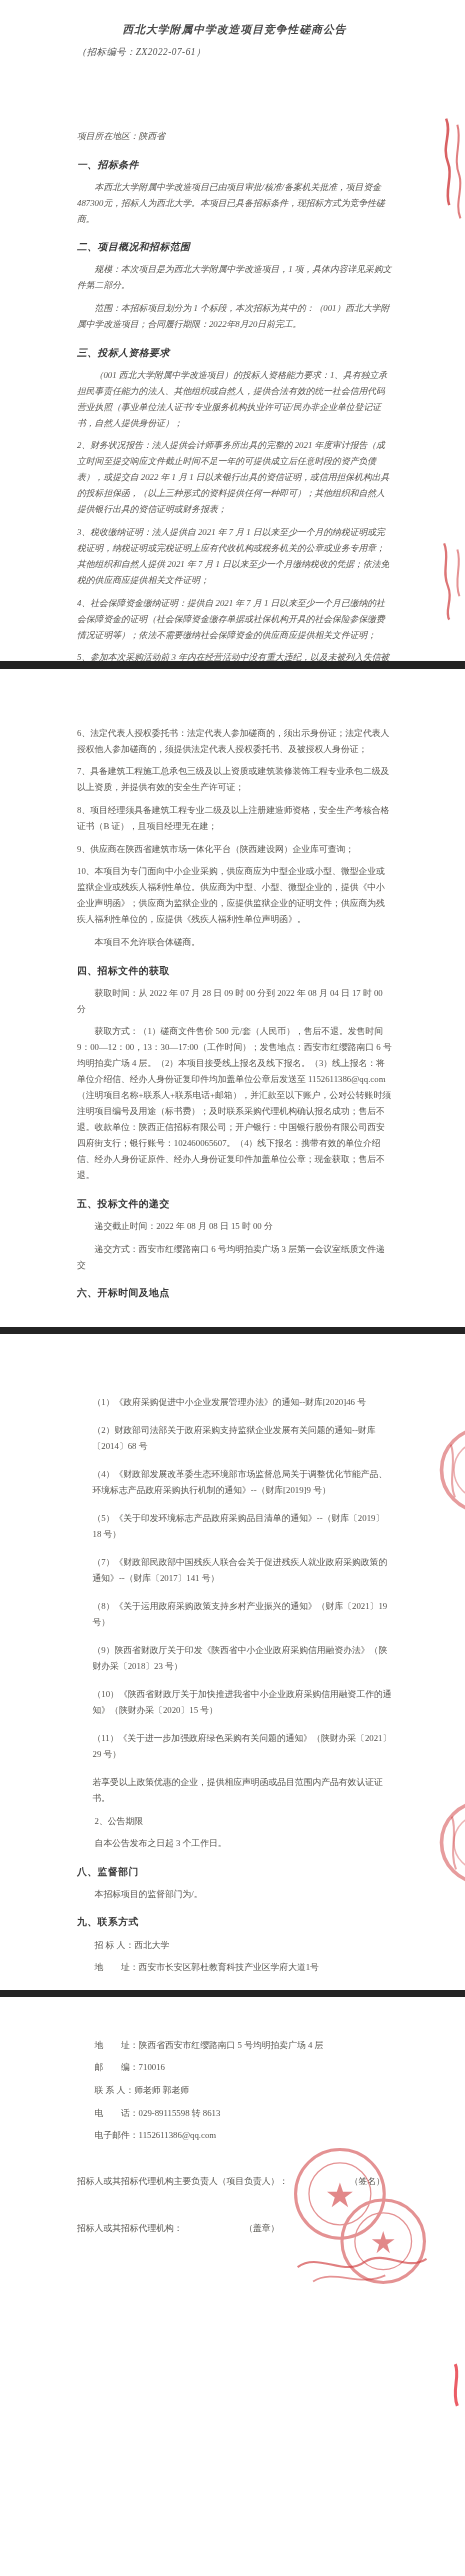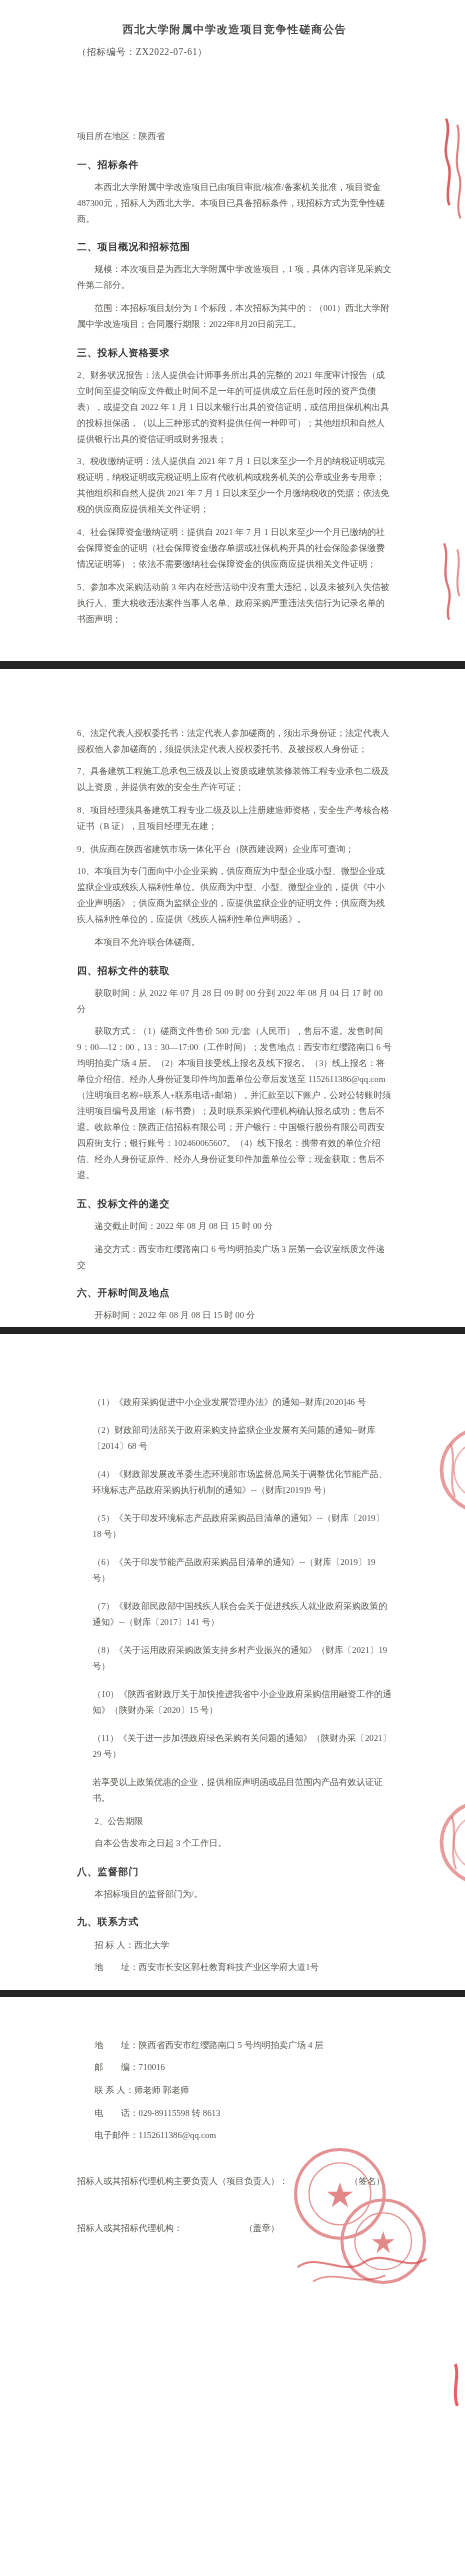--- a/index.html
+++ b/index.html
@@ -1,20 +1,20 @@
 <!DOCTYPE html>
 <html style="font-size:8.2px"><head>
 <meta charset="utf-8">
 <style>
   html,body{margin:0;padding:0;background:#ffffff;}
   .canvas{position:relative;width:465px;height:2597px;background:#fefefe;overflow:hidden;
           font-family:"Liberation Serif","DejaVu Serif",serif;}
   .page{position:absolute;left:0;width:465px;background:#fff;overflow:hidden;
         box-sizing:border-box;padding-left:77px;padding-right:73px;}
-  .page1{top:0;height:708px;padding-top:21.6px;}
+  .page1{top:0;height:708px;padding-top:21.6px;font-style:italic;}
   .page2{top:669px;height:815px;padding-top:49px;}
   .page3{top:1334px;height:656px;padding-top:48px;}
   .page4{top:1997px;height:600px;padding-top:33px;}
   .separator{position:absolute;left:0;width:465px;background:#242424;}
   .sep1{top:661px;height:8.2px;}
   .sep2{top:1327px;height:6.7px;}
   .sep3{top:1990px;height:6.7px;}
   .blk{font-size:8.8px;line-height:16px;color:#56544f;margin:6.7px 0 0;}
   .b-title{font-size:10.8px;line-height:15.5px;text-align:center;font-weight:600;color:#4a4a4a;
            letter-spacing:1px;margin:0;}
@@ -34,51 +34,51 @@
   <div class="page page1">
       <div class="blk b-title">西北大学附属中学改造项目竞争性磋商公告</div>
       <div class="blk b-subtitle">（招标编号：ZX2022-07-61）</div>
       <div class="blk b-f" style="margin-top: 68px;">项目所在地区：陕西省</div>
       <div class="blk b-h">一、招标条件</div>
       <div class="blk b-p">本西北大学附属中学改造项目已由项目审批/核准/备案机关批准，项目资金487300元，招标人为西北大学。本项目已具备招标条件，现招标方式为竞争性磋商。</div>
       <div class="blk b-h">二、项目概况和招标范围</div>
       <div class="blk b-p">规模：本次项目是为西北大学附属中学改造项目，1 项，具体内容详见采购文件第二部分。</div>
       <div class="blk b-p">范围：本招标项目划分为 1 个标段，本次招标为其中的：（001）西北大学附属中学改造项目；合同履行期限：2022年8月20日前完工。</div>
       <div class="blk b-h">三、投标人资格要求</div>
+      <div class="blk b-p">（001 西北大学附属中学改造项目）的投标人资格能力要求：1、具有独立承担民事责任能力的法人、其他组织或自然人，提供合法有效的统一社会信用代码营业执照（事业单位法人证书/专业服务机构执业许可证/民办非企业单位登记证书，自然人提供身份证）；</div>
       <div class="blk b-f">2、财务状况报告：法人提供会计师事务所出具的完整的 2021 年度审计报告（成立时间至提交响应文件截止时间不足一年的可提供成立后任意时段的资产负债表），或提交自 2022 年 1 月 1 日以来银行出具的资信证明，或信用担保机构出具的投标担保函，（以上三种形式的资料提供任何一种即可）；其他组织和自然人提供银行出具的资信证明或财务报表；</div>
       <div class="blk b-f">3、税收缴纳证明：法人提供自 2021 年 7 月 1 日以来至少一个月的纳税证明或完税证明，纳税证明或完税证明上应有代收机构或税务机关的公章或业务专用章；其他组织和自然人提供 2021 年 7 月 1 日以来至少一个月缴纳税收的凭据；依法免税的供应商应提供相关文件证明；</div>
       <div class="blk b-f">4、社会保障资金缴纳证明：提供自 2021 年 7 月 1 日以来至少一个月已缴纳的社会保障资金的证明（社会保障资金缴存单据或社保机构开具的社会保险参保缴费情况证明等）；依法不需要缴纳社会保障资金的供应商应提供相关文件证明；</div>
       <div class="blk b-f">5、参加本次采购活动前 3 年内在经营活动中没有重大违纪，以及未被列入失信被执行人、重大税收违法案件当事人名单、政府采购严重违法失信行为记录名单的书面声明；</div>
     </div>
   <div class="separator sep1"></div>
   <div class="page page2">
       <div class="blk b-f">6、法定代表人授权委托书：法定代表人参加磋商的，须出示身份证；法定代表人授权他人参加磋商的，须提供法定代表人授权委托书、及被授权人身份证；</div>
       <div class="blk b-f">7、具备建筑工程施工总承包三级及以上资质或建筑装修装饰工程专业承包二级及以上资质，并提供有效的安全生产许可证；</div>
       <div class="blk b-f">8、项目经理须具备建筑工程专业二级及以上注册建造师资格，安全生产考核合格证书（B 证），且项目经理无在建；</div>
       <div class="blk b-f">9、供应商在陕西省建筑市场一体化平台（陕西建设网）企业库可查询；</div>
       <div class="blk b-f">10、本项目为专门面向中小企业采购，供应商应为中型企业或小型、微型企业或监狱企业或残疾人福利性单位。供应商为中型、小型、微型企业的，提供《中小企业声明函》；供应商为监狱企业的，应提供监狱企业的证明文件；供应商为残疾人福利性单位的，应提供《残疾人福利性单位声明函》。</div>
       <div class="blk b-p">本项目不允许联合体磋商。</div>
       <div class="blk b-h">四、招标文件的获取</div>
       <div class="blk b-p">获取时间：从 2022 年 07 月 28 日 09 时 00 分到 2022 年 08 月 04 日 17 时 00 分</div>
       <div class="blk b-p">获取方式：（1）磋商文件售价 500 元/套（人民币），售后不退。发售时间 9：00—12：00，13：30—17:00（工作时间）；发售地点：西安市红缨路南口 6 号均明拍卖广场 4 层。（2）本项目接受线上报名及线下报名。（3）线上报名：将单位介绍信、经办人身份证复印件均加盖单位公章后发送至 1152611386@qq.com（注明项目名称+联系人+联系电话+邮箱），并汇款至以下账户，公对公转账时须注明项目编号及用途（标书费）；及时联系采购代理机构确认报名成功；售后不退。收款单位：陕西正信招标有限公司；开户银行：中国银行股份有限公司西安四府街支行；银行账号：102460065607。（4）线下报名：携带有效的单位介绍信、经办人身份证原件、经办人身份证复印件加盖单位公章；现金获取；售后不退。</div>
       <div class="blk b-h">五、投标文件的递交</div>
       <div class="blk b-p">递交截止时间：2022 年 08 月 08 日 15 时 00 分</div>
       <div class="blk b-p">递交方式：西安市红缨路南口 6 号均明拍卖广场 3 层第一会议室纸质文件递交</div>
       <div class="blk b-h">六、开标时间及地点</div>
-      <div class="blk b-p">开标时间：2022 年 08 月 08 日 15 时 00 分</div>
     </div>
   <div class="separator sep2"></div>
   <div class="page page3">
       <div class="blk b-ind">（1）《政府采购促进中小企业发展管理办法》的通知--财库[2020]46 号</div>
       <div class="blk b-ind">（2）财政部司法部关于政府采购支持监狱企业发展有关问题的通知--财库〔2014〕68 号</div>
       <div class="blk b-ind">（4）《财政部发展改革委生态环境部市场监督总局关于调整优化节能产品、环境标志产品政府采购执行机制的通知》--（财库[2019]9 号）</div>
       <div class="blk b-ind">（5）《关于印发环境标志产品政府采购品目清单的通知》--（财库〔2019〕18 号）</div>
-      <div class="blk b-ind">（6）《关于印发节能产品政府采购品目清单的通知》--（财库〔2019〕19 号）</div>
       <div class="blk b-ind">（7）《财政部民政部中国残疾人联合会关于促进残疾人就业政府采购政策的通知》--（财库〔2017〕141 号）</div>
       <div class="blk b-ind">（8）《关于运用政府采购政策支持乡村产业振兴的通知》（财库〔2021〕19 号）</div>
+      <div class="blk b-ind">（9）陕西省财政厅关于印发《陕西省中小企业政府采购信用融资办法》（陕财办采〔2018〕23 号）</div>
       <div class="blk b-ind">（10）《陕西省财政厅关于加快推进我省中小企业政府采购信用融资工作的通知》（陕财办采〔2020〕15 号）</div>
       <div class="blk b-ind">（11）《关于进一步加强政府绿色采购有关问题的通知》（陕财办采〔2021〕29 号）</div>
       <div class="blk b-ind">若享受以上政策优惠的企业，提供相应声明函或品目范围内产品有效认证证书。</div>
       <div class="blk b-p">2、公告期限</div>
       <div class="blk b-p">自本公告发布之日起 3 个工作日。</div>
       <div class="blk b-h">八、监督部门</div>
       <div class="blk b-p">本招标项目的监督部门为/。</div>
       <div class="blk b-h">九、联系方式</div>
       <div class="blk b-p">招 标 人：西北大学</div>
       <div class="blk b-p">地　　址：西安市长安区郭杜教育科技产业区学府大道1号</div>

